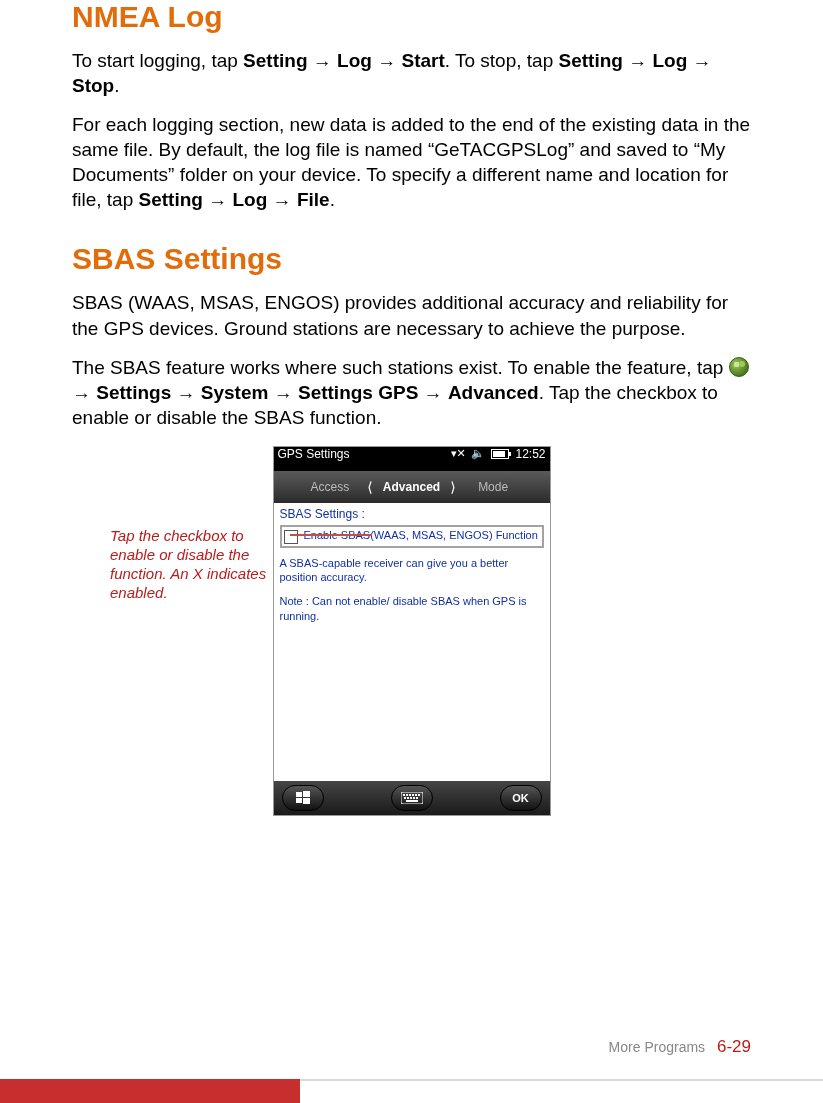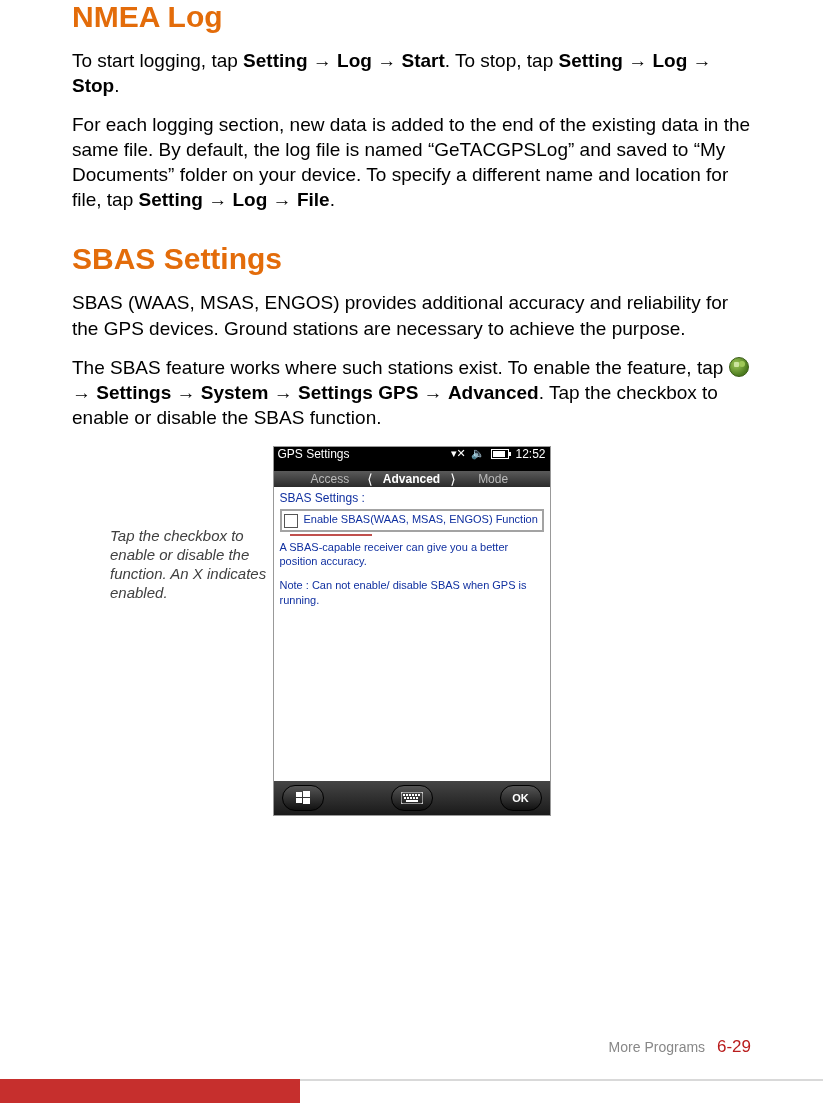--- a/index.html
+++ b/index.html
@@ -65,21 +65,21 @@
     position: relative;
   }
   .callout {
     position: absolute;
     left: 38px;
     top: 80px;
     width: 178px;
     font-style: italic;
     font-size: 15px;
     line-height: 1.28;
-    color: #404040;
+    color: #b91c1c;
   }
   .callout-line {
     position: absolute;
     left: 218px;
     top: 88px;
     width: 82px;
     height: 2px;
     background: #c0504d;
   }
 
@@ -121,21 +121,21 @@
     position:absolute;
     right:-3px; top:2px;
     width:2px; height:4px;
     background:#fff;
   }
   .battery-fill {
     position:absolute; left:1px; top:1px; bottom:1px;
     width: 12px; background:#fff;
   }
   .tabbar {
-    height: 16px;
+    height: 32px;
     background: linear-gradient(#5a5a5a,#2b2b2b);
     display: flex;
     align-items: center;
     justify-content: center;
     color: #ccc;
     font-size: 12px;
     gap: 4px;
   }
   .tab-side { width: 55px; text-align: center; color:#bbb; }
   .tab-chevron { color:#fff; font-size:14px; padding:0 6px; }

